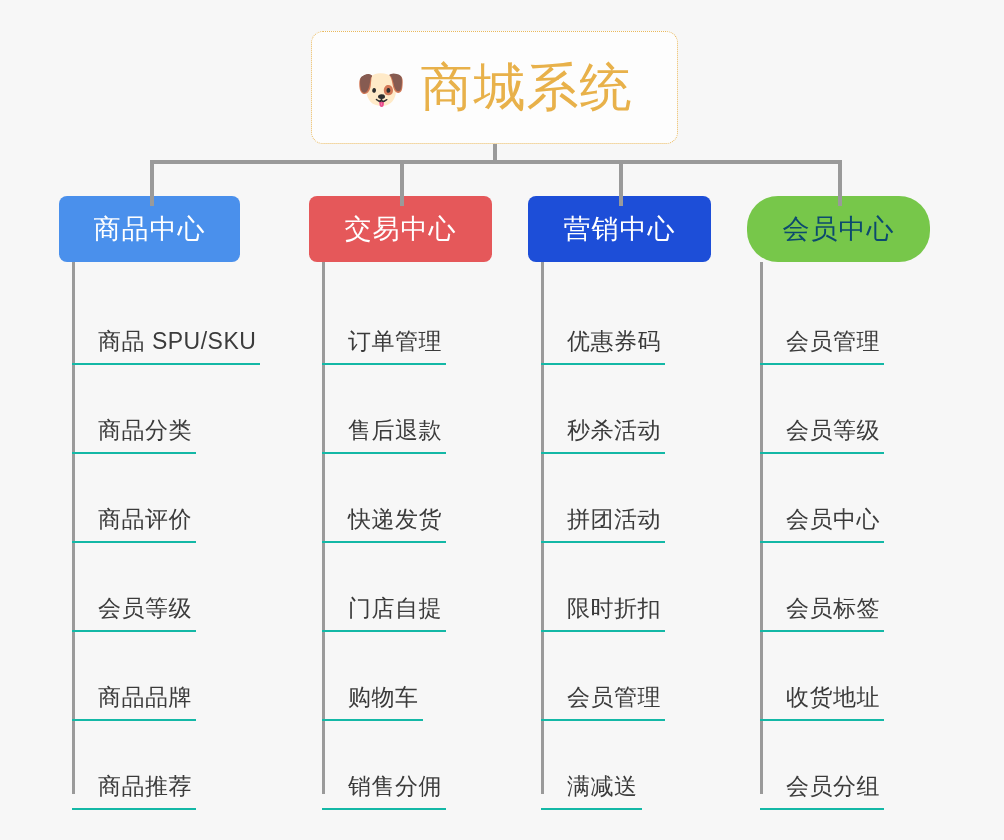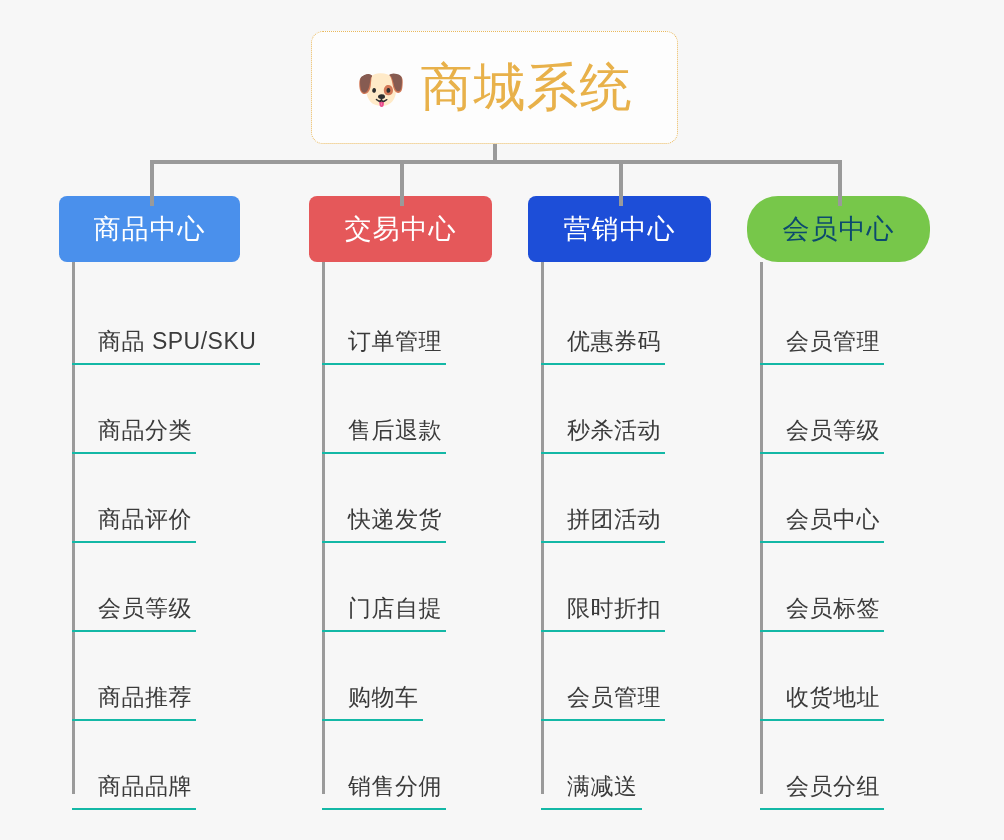--- a/index.html
+++ b/index.html
@@ -152,24 +152,24 @@
           <div class="leaf-item">
             <div class="leaf-inner"><span class="leaf-label">商品分类</span></div>
           </div>
           <div class="leaf-item">
             <div class="leaf-inner"><span class="leaf-label">商品评价</span></div>
           </div>
           <div class="leaf-item">
             <div class="leaf-inner"><span class="leaf-label">会员等级</span></div>
           </div>
           <div class="leaf-item">
+            <div class="leaf-inner"><span class="leaf-label">商品品牌</span></div>
+          </div>
+          <div class="leaf-item">
             <div class="leaf-inner"><span class="leaf-label">商品推荐</span></div>
-          </div>
-          <div class="leaf-item">
-            <div class="leaf-inner"><span class="leaf-label">商品品牌</span></div>
           </div>
         </div>
       </div>
       <div class="column" style="left: 309px; width: 183px;">
         <div class="cat-card" style="background: rgb(229, 88, 90); color: #ffffff;">
           <span>交易中心</span>
         </div>
         <div class="leaf-list">
           <div class="leaf-spine" style="height: 532px;"></div>
           <div class="leaf-item">

